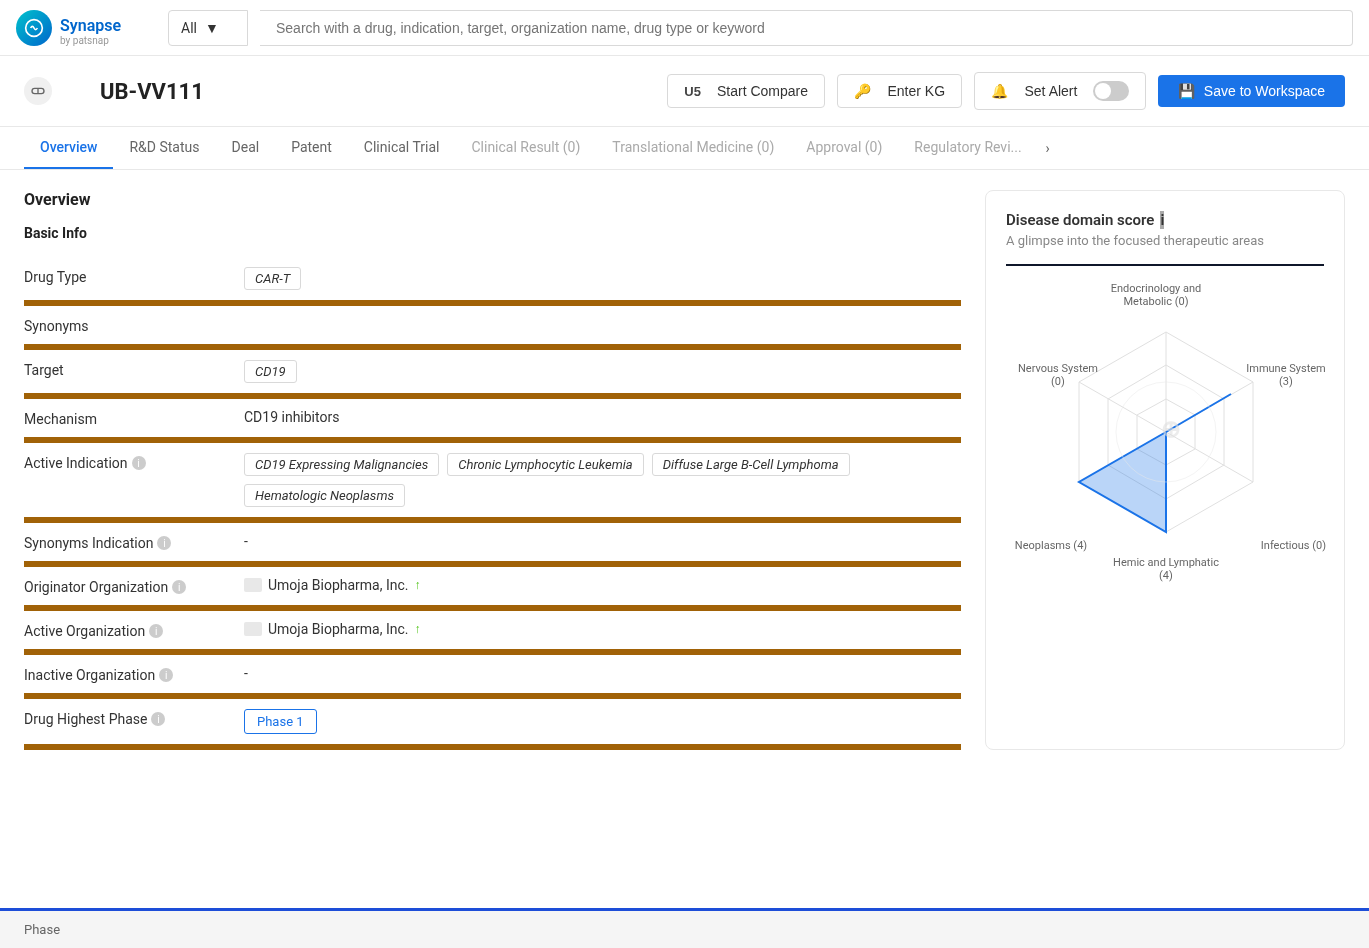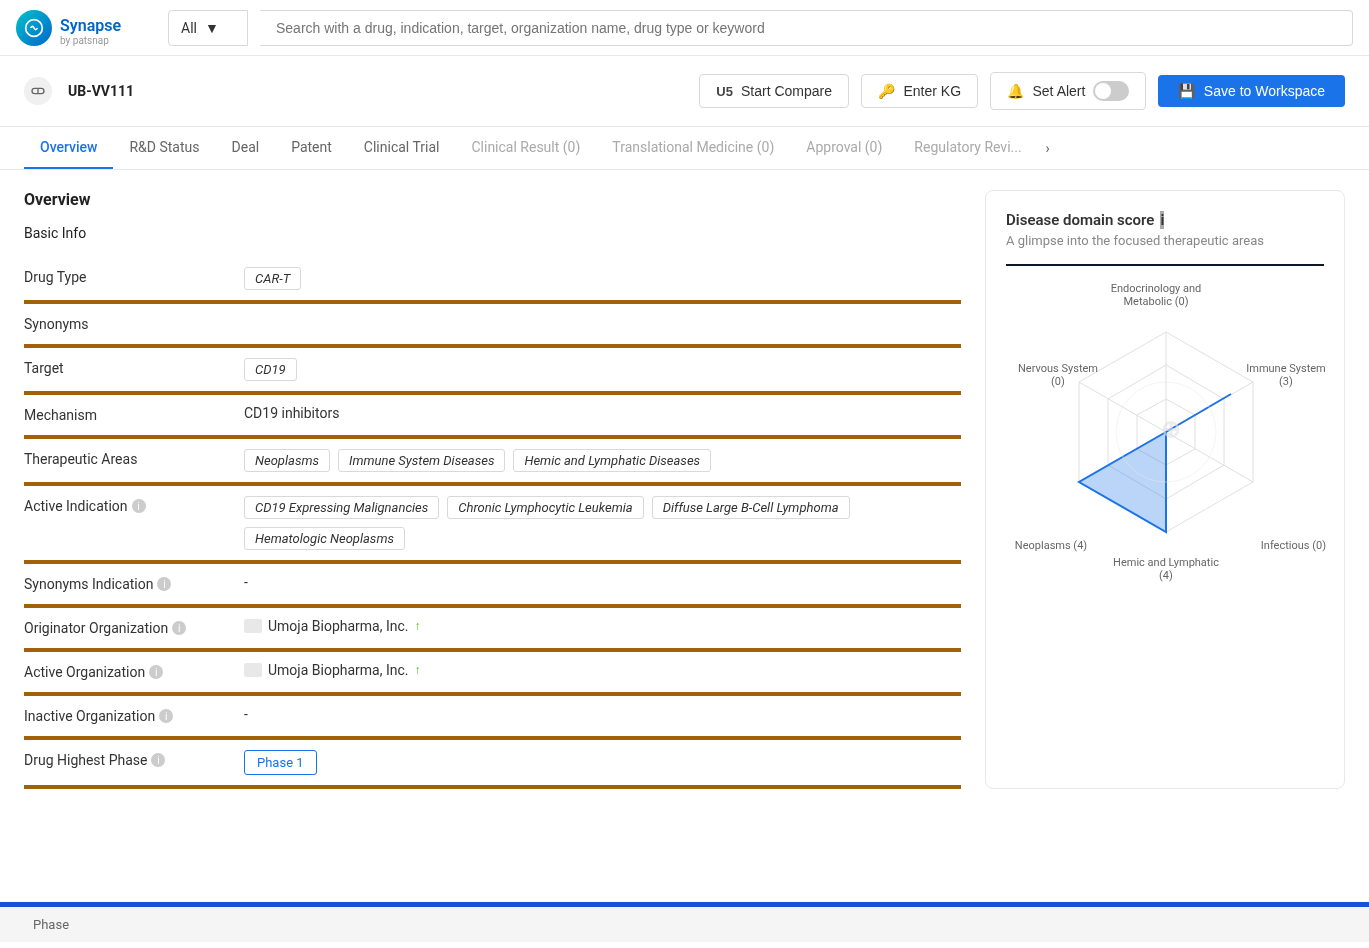--- a/index.html
+++ b/index.html
@@ -17,41 +17,41 @@
     .logo-sub { font-size: 10px; color: #999; }
     .search-dropdown { display: flex; align-items: center; border: 1px solid #d9d9d9; border-radius: 4px 0 0 4px; padding: 0 12px; height: 36px; background: #fff; gap: 8px; cursor: pointer; min-width: 80px; }
     .search-input-wrap { flex: 1; text-decoration: underline; }
     .search-input-wrap input { width: 100%; border: 1px solid #d9d9d9; border-left: none; border-radius: 0 4px 4px 0; padding: 0 16px; height: 36px; outline: none; font-size: 14px; color: #999; }
 
     
     .drug-header {
       display: flex; align-items: center; padding: 16px 24px; border-bottom: 1px solid #e8e8e8; gap: 16px;
     }
     .pill-icon { width: 28px; height: 28px; background: #f0f0f0; border-radius: 50%; display: flex; align-items: center; justify-content: center; color: #666; font-size: 14px; }
-    .drug-name { font-size: 14px; font-weight: 700; color: #222; flex: 1; }
+    .drug-name { font-size: 22px; font-weight: 700; color: #222; flex: 1; margin-left: 32px; }
     .drug-actions { display: flex; align-items: center; gap: 12px; }
-    .action-btn { display: flex; align-items: center; gap: 8px; padding: 8px 16px; border: 1px solid #d9d9d9; border-radius: 4px; background: #fff; cursor: pointer; font-size: 14px; color: #333; white-space: nowrap; }
+    .action-btn { display: flex; align-items: center; gap: 16px; padding: 8px 16px; border: 1px solid #d9d9d9; border-radius: 4px; background: #fff; cursor: pointer; font-size: 14px; color: #333; white-space: nowrap; }
     .save-btn { background: #1a73e8; color: #fff; border: none; border-radius: 4px; padding: 8px 20px; display: flex; align-items: center; gap: 8px; cursor: pointer; font-size: 14px; font-weight: 500; white-space: nowrap; }
     .toggle { width: 36px; height: 20px; background: #ccc; border-radius: 10px; position: relative; cursor: pointer; }
     .toggle-knob { width: 16px; height: 16px; background: #fff; border-radius: 50%; position: absolute; top: 2px; left: 2px; }
 
     
     .tabs { display: flex; border-bottom: 1px solid #e8e8e8; padding: 0 24px; gap: 0; overflow: hidden; }
     .tab { padding: 12px 16px; cursor: pointer; font-size: 14px; color: #666; white-space: nowrap; border-bottom: 2px solid transparent; }
     .tab.active { color: #1a73e8; border-bottom: 2px solid #1a73e8; font-weight: 500; }
     .tab.disabled { color: #aaa; cursor: default; }
     .tabs-more { padding: 12px 8px; color: #666; cursor: pointer; display: flex; align-items: center; }
 
     
     .content { padding: 20px 24px; display: flex; gap: 24px; }
     .main-content { flex: 1; }
     .section-title { font-size: 16px; font-weight: 700; margin-bottom: 16px; color: #222; }
-    .subsection-title { font-size: 14px; font-weight: 400; margin-bottom: 16px; color: #222; }
-
-    .info-row { display: flex; align-items: flex-start; padding: 10px 0; border-bottom: 4px solid #a16207; min-height: 44px; }
+    .subsection-title { font-size: 14px; font-weight: 700; margin-bottom: 16px; color: #222; }
+
+    .info-row { display: flex; align-items: flex-start; padding: 10px 0; border-bottom: 6px solid #a16207; min-height: 44px; }
     .info-label { min-width: 220px; color: #333; font-size: 14px; display: flex; align-items: center; gap: 4px; padding-top: 2px; }
     .info-label .help-icon { width: 14px; height: 14px; border-radius: 50%; background: #ccc; color: #fff; font-size: 10px; display: flex; align-items: center; justify-content: center; cursor: pointer; }
     .info-value { flex: 1; display: flex; flex-wrap: wrap; gap: 8px; align-items: center; }
     .tag { display: inline-flex; align-items: center; padding: 3px 10px; border: 1px solid #d9d9d9; border-radius: 3px; background: #fff; font-size: 13px; color: #333; font-style: italic; }
     .tag-blue { border-color: #1a73e8; color: #1a73e8; }
     .plain-value { font-size: 14px; color: #333; }
     .dash-value { font-size: 14px; color: #333; }
 
     
     .org-item { display: flex; align-items: center; gap: 6px; font-size: 14px; }
@@ -61,21 +61,21 @@
     
     .chart-card { width: 360px; min-width: 360px; border: 1px solid #e8e8e8; border-radius: 8px; padding: 20px; }
     .chart-title { font-size: 15px; font-weight: 600; margin-bottom: 4px; display: flex; align-items: center; gap: 6px; }
     .chart-subtitle { font-size: 13px; color: #888; margin-bottom: 16px; border-bottom: 2px solid #0f172a; padding-bottom: 16px; }
     .radar-container { position: relative; width: 320px; height: 300px; margin: 0 auto; }
 
     
     .phase-badge { display: inline-block; padding: 4px 12px; border: 1px solid #1a73e8; border-radius: 3px; color: #1a73e8; font-size: 13px; }
 
     
-    .bottom-bar { position: fixed; bottom: 6px; left: 0; right: 0; background: #f5f5f5; border-top: 5px solid #1d4ed8; padding: 8px 33px; display: flex; align-items: center; gap: 8px; height: 40px; }
+    .bottom-bar { position: fixed; bottom: 0; left: 0; right: 0; background: #f5f5f5; border-top: 3px solid #1d4ed8; padding: 8px 24px; display: flex; align-items: center; gap: 8px; height: 40px; }
     .bottom-label { font-size: 13px; color: #666; }
   </style>
 </head>
 <body>
 
 <div class="top-bar">
   <div class="logo-area">
     <div class="logo-icon">
       <svg viewBox="0 0 24 24" fill="none">
         <circle cx="12" cy="12" r="10" stroke="white" stroke-width="2"></circle>
@@ -171,30 +171,20 @@
 
     <div class="info-row">
       <div class="info-label">
         <span>Mechanism</span>
       </div>
       <div class="info-value">
         <span class="plain-value">CD19 inhibitors</span>
       </div>
     </div>
 
-    <div class="info-row">
-      <div class="info-label">
-        <span>Therapeutic Areas</span>
-      </div>
-      <div class="info-value">
-        <span class="tag">Neoplasms</span>
-        <span class="tag">Immune System Diseases</span>
-        <span class="tag">Hemic and Lymphatic Diseases</span>
-      </div>
-    </div>
 
     <div class="info-row">
       <div class="info-label">
         <span>Active Indication</span>
         <div class="help-icon">i</div>
       </div>
       <div class="info-value">
         <span class="tag">CD19 Expressing Malignancies</span>
         <span class="tag">Chronic Lymphocytic Leukemia</span>
         <span class="tag">Diffuse Large B-Cell Lymphoma</span>

